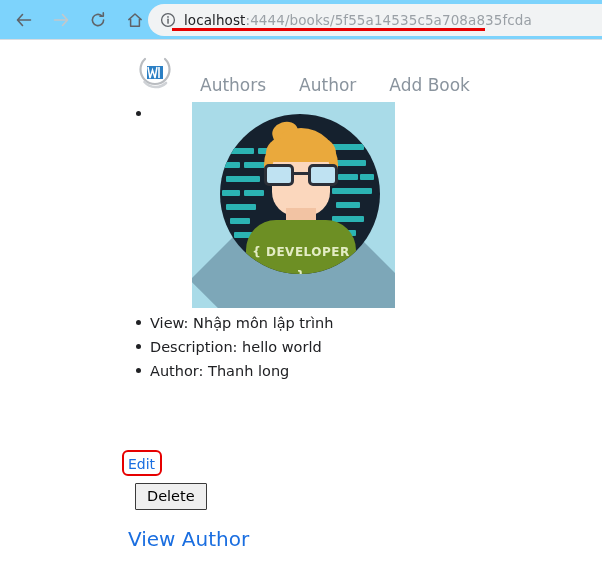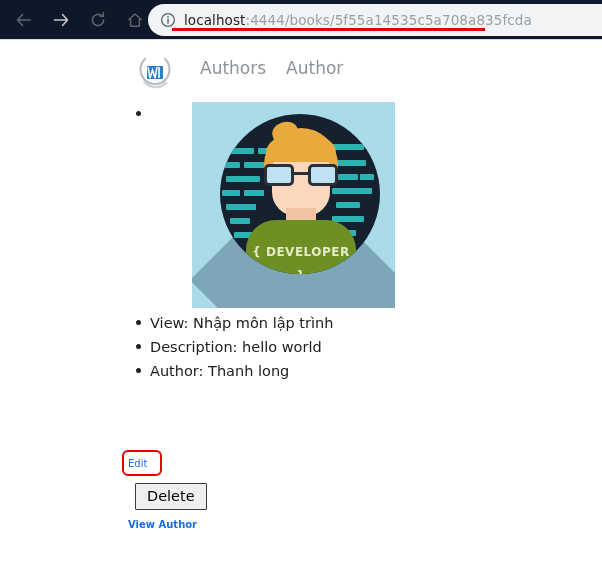--- a/index.html
+++ b/index.html
@@ -15,21 +15,21 @@
     font-family: "Liberation Sans", sans-serif;
     -webkit-font-smoothing: antialiased;
   }
 
   
   .browser-toolbar {
     position: absolute;
     left: 0; top: 0;
     width: 602px;
     height: 40px;
-    background: #0f172a;
+    background: #7dd3fc;
     border-bottom: 1px solid #dadce0;
     box-sizing: border-box;
   }
   .nav-btn {
     position: absolute;
     top: 6px;
     width: 28px;
     height: 28px;
     display: flex;
     align-items: center;
@@ -106,24 +106,24 @@
   .brand-logo {
     position: absolute;
     left: 135px;
     top: 4px;
     width: 40px;
     height: 38px;
   }
   .nav-links {
     position: absolute;
     left: 200px;
-    top: 8px;
+    top: 25px;
     display: flex;
     align-items: baseline;
-    gap: 20px;
+    gap: 33px;
   }
   .nav-link {
     font-family: "DejaVu Sans", sans-serif;
     font-size: 17px;
     color: #8a949e;
     text-decoration: none;
     white-space: nowrap;
   }
 
   
@@ -297,21 +297,21 @@
     position: absolute;
     left: 128px;
     top: 414px;
     width: 300px;
   }
   .edit-link {
     position: absolute;
     left: 0;
     top: 0;
     font-family: "DejaVu Sans", sans-serif;
-    font-size: 10px;
+    font-size: 14px;
     color: #1a6ee0;
     text-decoration: none;
     line-height: 18px;
   }
   .edit-annotation {
     position: absolute;
     left: -6px;
     top: -5px;
     width: 40px;
     height: 26px;
@@ -330,27 +330,26 @@
     border-radius: 1px;
     font-family: "DejaVu Sans", sans-serif;
     font-size: 14.5px;
     color: #000000;
     line-height: 18px;
     cursor: default;
   }
   .view-author-link {
     position: absolute;
     left: 0;
-    top: 61px;
-    font-family: "DejaVu Sans", sans-serif;
-    font-size: 10px;
+    top: 75px;
+    font-family: "DejaVu Sans", sans-serif;
+    font-size: 20px;
     color: #1a6ee0;
     text-decoration: none;
     line-height: 18px;
-    font-weight: bold;
   }
 </style>
 </head>
 <body>
 
 <div class="browser-toolbar">
 
   <div class="nav-btn nav-back">
     <svg width="18" height="18" viewBox="0 0 18 18">
       <path d="M7.5 3.5 L2.5 9 L7.5 14.5 M2.8 9 H15.5" fill="none" stroke="#5f6368" stroke-width="1.6" stroke-linecap="round" stroke-linejoin="round"></path>
@@ -400,20 +399,21 @@
         <path d="M9.5 28 A15 15 0 0 0 31 29" fill="none" stroke="#cfd2d6" stroke-width="2.6" stroke-linecap="round"></path>
         <rect x="12" y="12" width="16" height="13" fill="#2b7fc4"></rect>
         <path d="M13 13 L15 24 L17.5 16 L20 24 L22 13" fill="none" stroke="#ffffff" stroke-width="1.5"></path>
         <rect x="23.2" y="13" width="1.6" height="11" fill="#ffffff"></rect>
       </svg>
     </div>
 
     <div class="nav-links">
       <a class="nav-link" href="#">Authors</a>
       <a class="nav-link" href="#">Author</a>
+      <a class="nav-link" href="#">Add Book</a>
     </div>
   </div>
 
   <ul class="book-list">
 
     <li class="li-image">
       <div class="cover">
         <div class="cover-shadow"></div>
         <div class="cover-circle">
           <div class="code-line" style="left:8px;  top:34px; width:26px;"></div>

